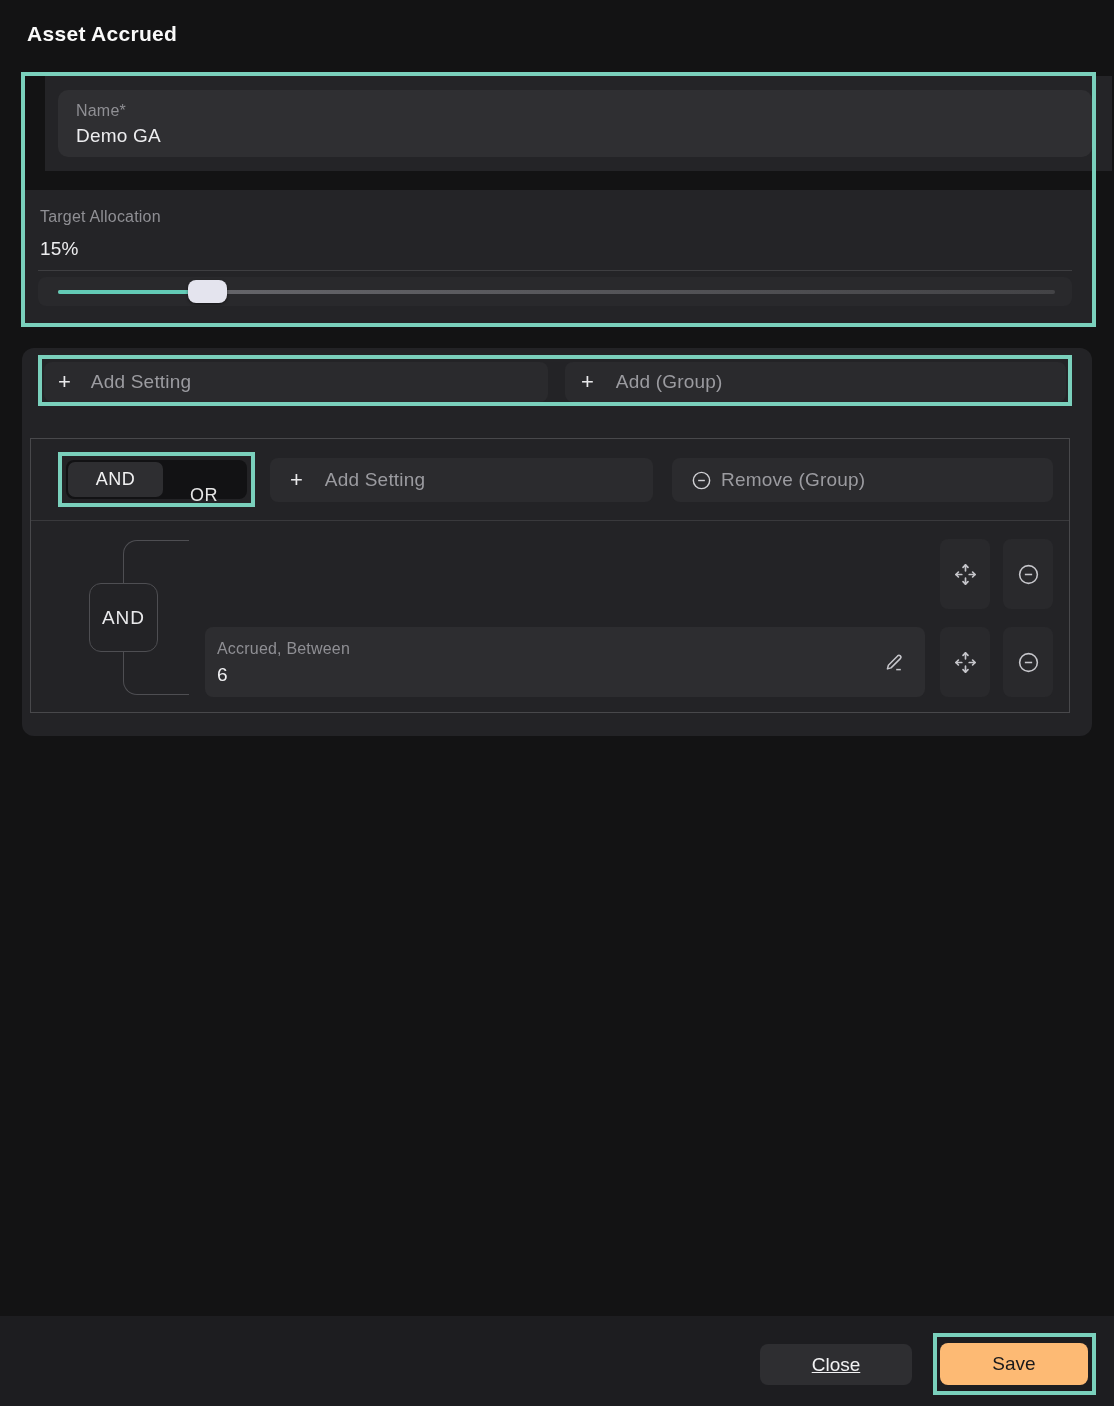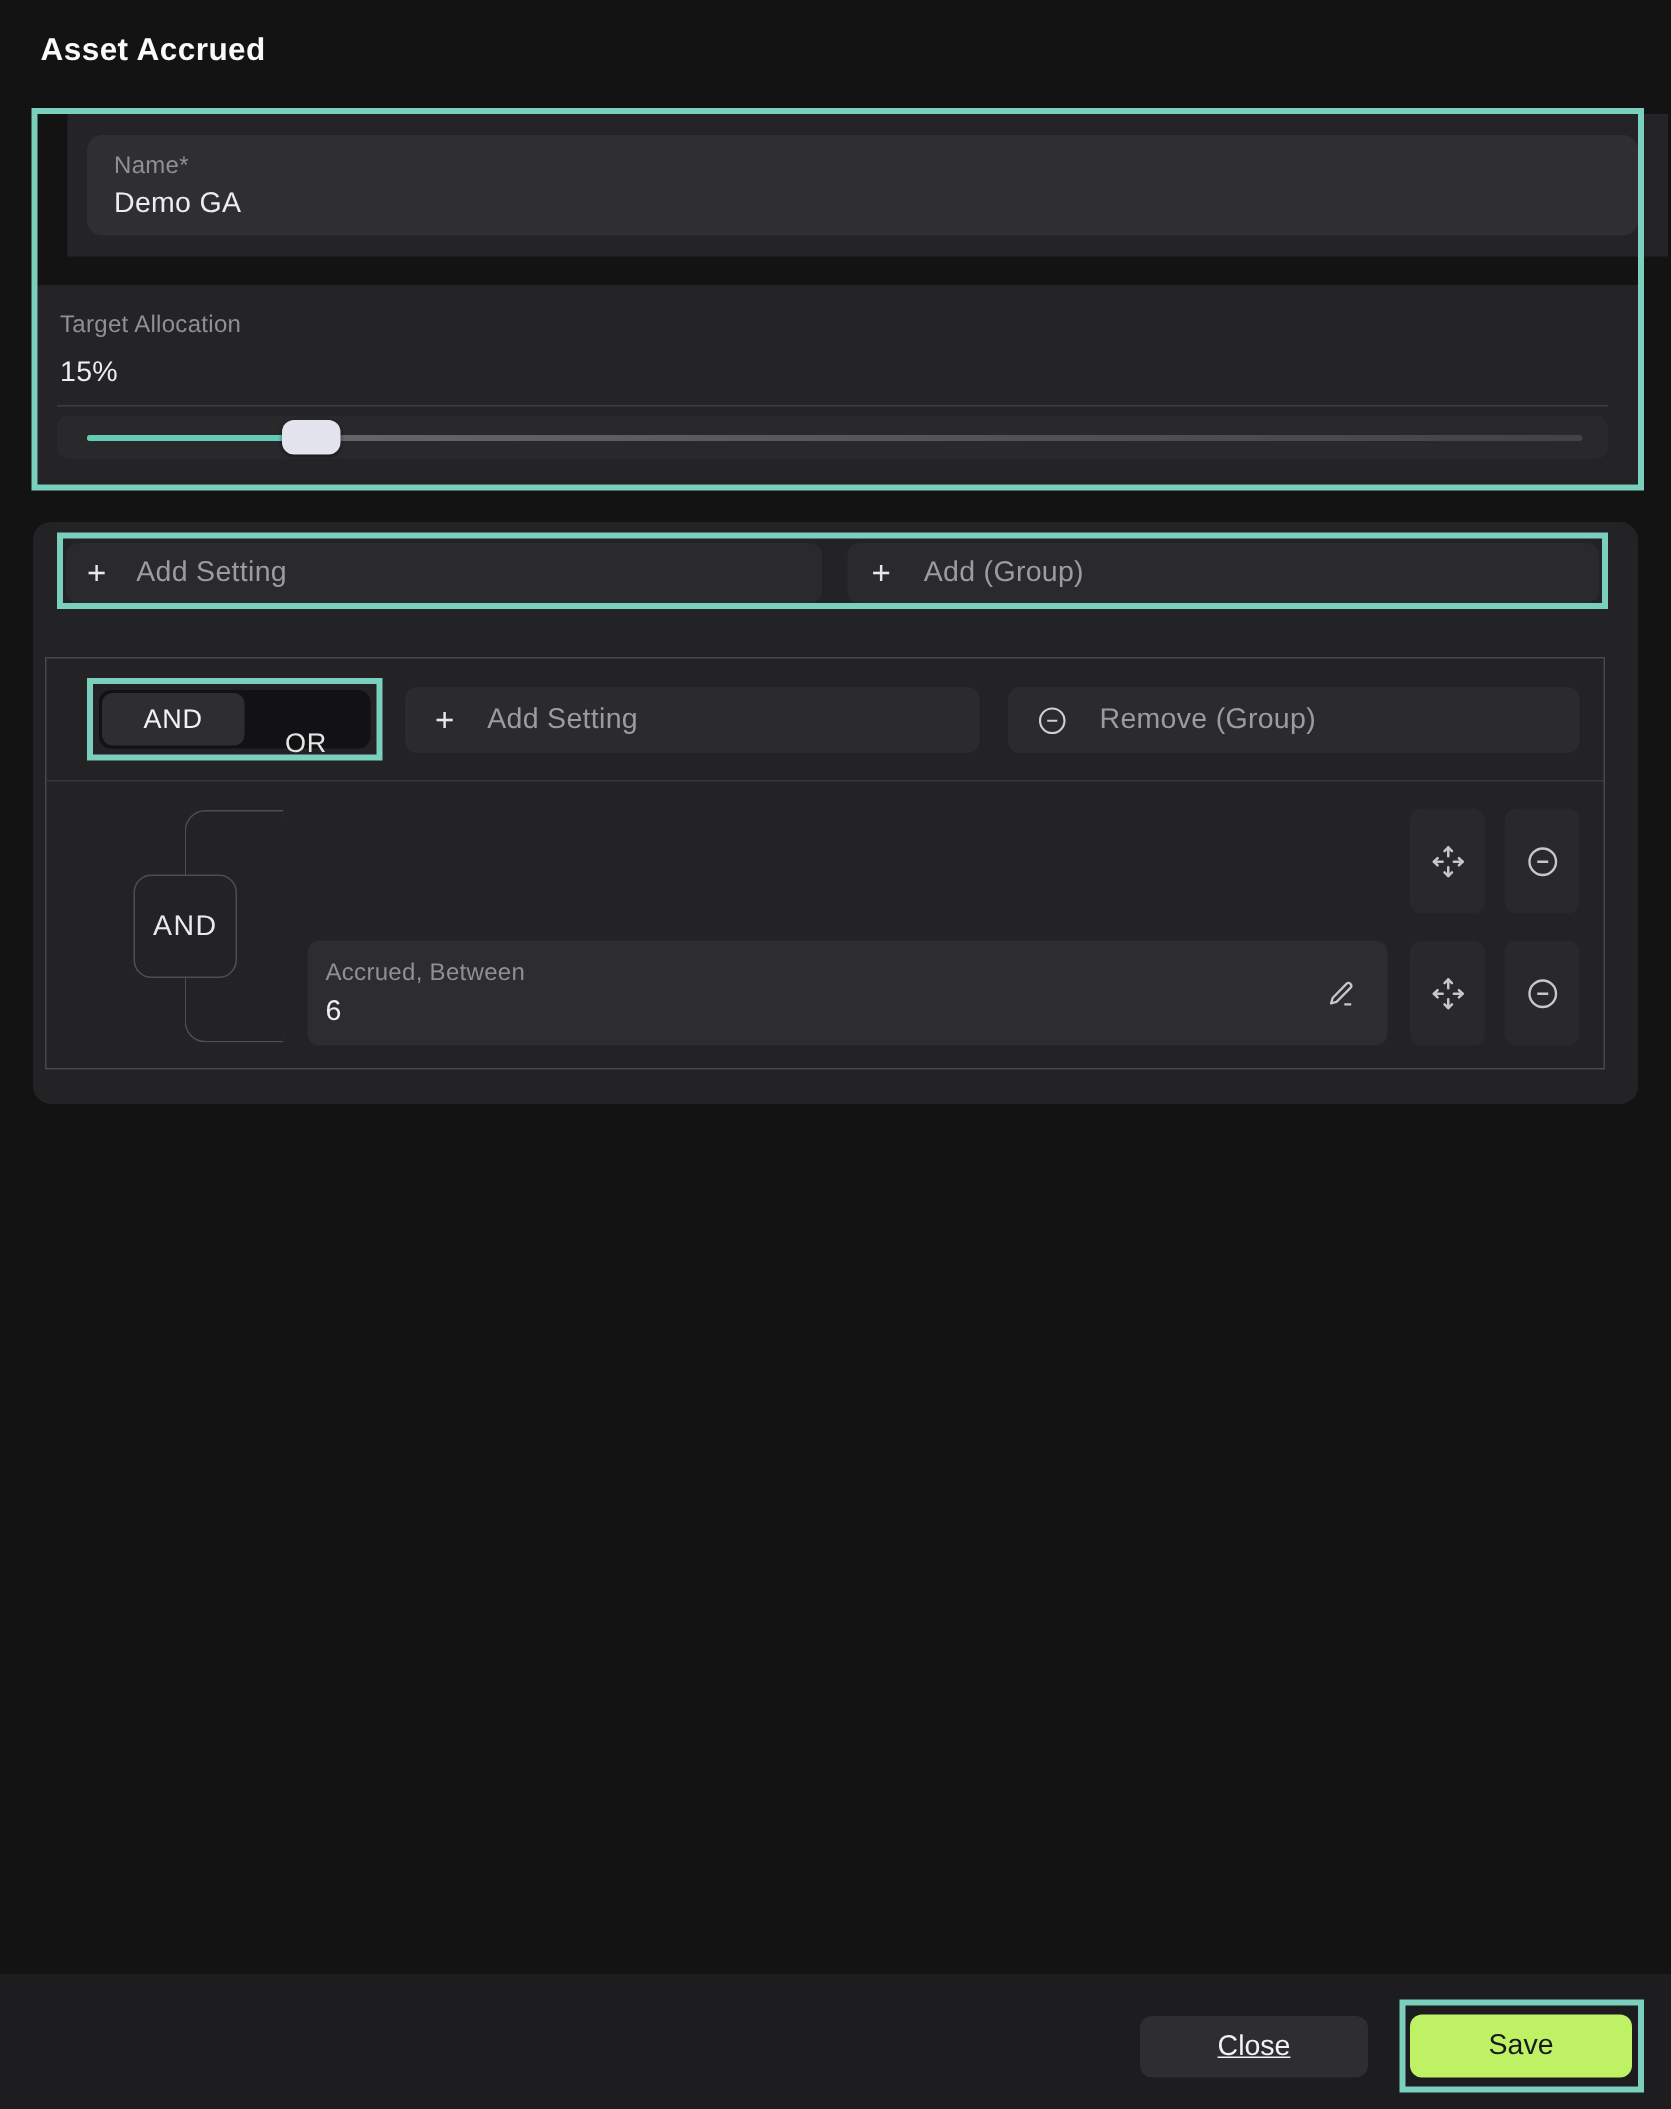--- a/index.html
+++ b/index.html
@@ -55,21 +55,21 @@
   .row-box .r-label { position:absolute; left:12px; top:13px; font-size:16px; color:#8f8f94; letter-spacing:.2px; }
   .row-box .r-value { position:absolute; left:12px; top:37px; font-size:19px; color:#f0f0f2; letter-spacing:.2px; }
   .row-box .edit-ic { position:absolute; right:18px; top:50%; transform:translateY(-50%); }
 
   .sq-btn { position:absolute; width:50px; height:70px; background:#29292c; border-radius:8px;
             display:flex; align-items:center; justify-content:center; cursor:pointer; }
 
   .footer { position:absolute; left:0; top:1316px; width:1114px; height:90px; background:#1d1d20; }
   .btn-close { position:absolute; left:760px; top:1344px; width:152px; height:41px; background:#2e2e31; border-radius:8px;
                display:flex; align-items:center; justify-content:center; font-size:19px; color:#f2f2f3; cursor:pointer;text-decoration:underline; }
-  .btn-save  { position:absolute; left:940px; top:1343px; width:148px; height:42px; background:#bef264; border-radius:8px;
+  .btn-save  { position:absolute; left:940px; top:1343px; width:148px; height:42px; background:#fdba74; border-radius:8px;
                display:flex; align-items:center; justify-content:center; font-size:19px; color:#19191b; font-weight:500; cursor:pointer; }
 
   svg.icon { display:block; }
 </style>
 </head>
 <body>
 
 <div class="screen">
 
   <div class="abs page-title">Asset Accrued</div>
@@ -120,21 +120,21 @@
       <span class="blabel" style="margin-left:22px;">Add Setting</span>
     </div>
 
     <div class="btn-dark" style="left:650px; top:110px; width:381px; height:44px; padding-left:18px; background:#2b2b2e;">
       <span>
         <svg class="icon" width="23" height="23" viewBox="0 0 24 24" fill="none" stroke="#cfcfd3" stroke-width="1.5">
           <circle cx="12" cy="12" r="8.5"></circle>
             <line x1="8.5" y1="12" x2="15.5" y2="12"></line>
         </svg>
       </span>
-      <span class="blabel" style="margin-left:20px;">Remove (Group)</span>
+      <span class="blabel" style="margin-left:8px;">Remove (Group)</span>
     </div>
   </div>
 
   <div class="hl" style="left:38px; top:355px; width:1034px; height:51px;"></div>
   <div class="hl" style="left:58px; top:452px; width:197px; height:55px;"></div>
 
   <div class="bracket" style="left:123px; top:540px; width:66px; height:155px;"></div>
   <div class="and-box" style="left:89px; top:583px; width:69px; height:69px;">AND</div>
 
   <div class="sq-btn" style="left:940px; top:539px;">

